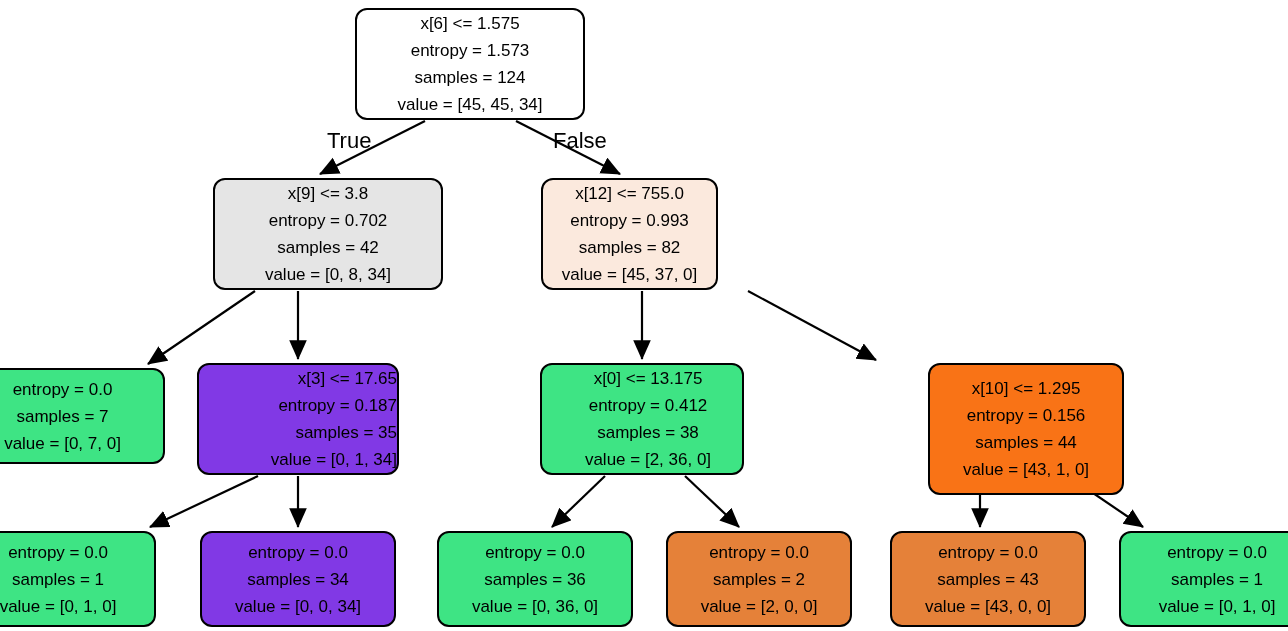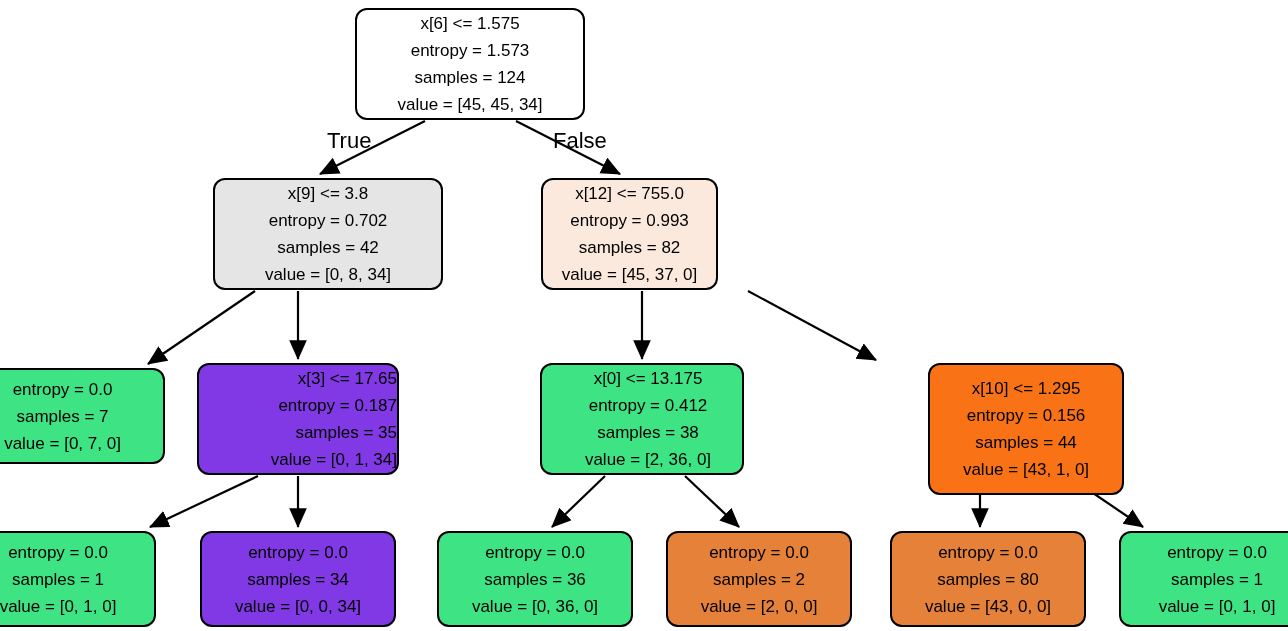--- a/index.html
+++ b/index.html
@@ -140,21 +140,21 @@
         <span class="node-line">samples = 36</span>
         <span class="node-line">value = [0, 36, 0]</span>
       </div>
       <div class="tree-node" style="left: 666px; top: 531px; width: 186px; height: 96px; background: rgb(229, 129, 57);">
         <span class="node-line">entropy = 0.0</span>
         <span class="node-line">samples = 2</span>
         <span class="node-line">value = [2, 0, 0]</span>
       </div>
       <div class="tree-node" style="left: 890px; top: 531px; width: 196px; height: 96px; background: rgb(229, 129, 57);">
         <span class="node-line">entropy = 0.0</span>
-        <span class="node-line">samples = 80</span>
+        <span class="node-line">samples = 43</span>
         <span class="node-line">value = [43, 0, 0]</span>
       </div>
       <div class="tree-node" style="left: 1119px; top: 531px; width: 196px; height: 96px; background: rgb(62, 228, 132);">
         <span class="node-line">entropy = 0.0</span>
         <span class="node-line">samples = 1</span>
         <span class="node-line">value = [0, 1, 0]</span>
       </div>
     </div>
   <div id="labels-group">
       <div class="edge-label" style="left: 327px; top: 128px;">True</div>

